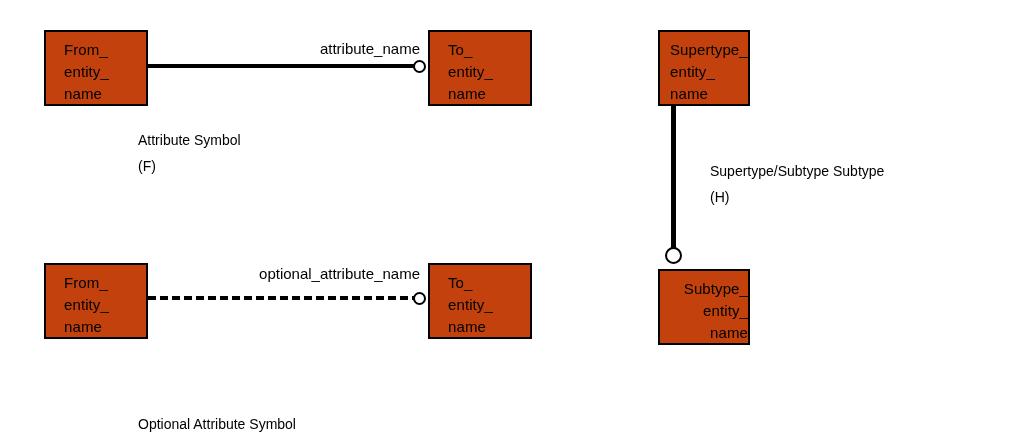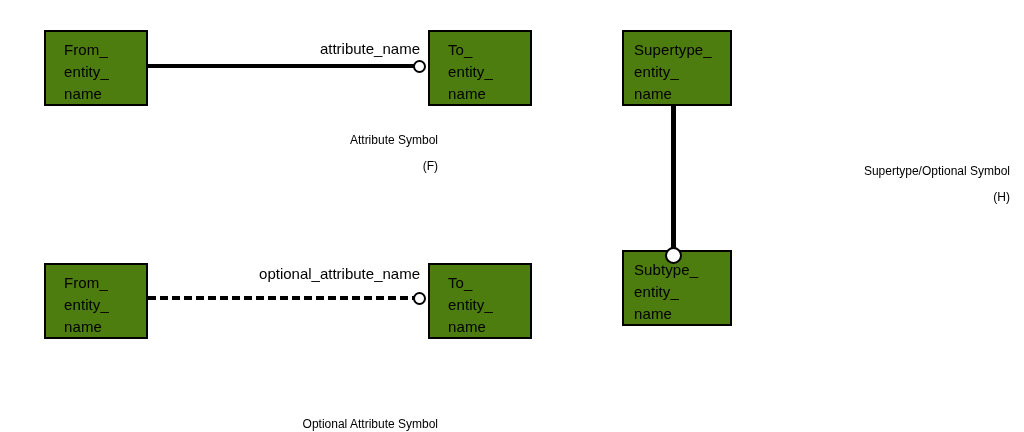--- a/index.html
+++ b/index.html
@@ -22,32 +22,33 @@
     overflow: hidden;
   }
 
   
   .entity-box {
     position: absolute;
     box-sizing: border-box;
     width: 104px;
     height: 76px;
     border: 2px solid #000000;
-    background: #4d7c0f;
+    background: #c2410c;
     padding: 7px 0 0 18px;
     font-size: 15px;
     line-height: 22px;
     white-space: pre-line;
     text-align: left;
     letter-spacing: 0.1px;
     z-index: 3;
   }
   .entity-box.wide {
-    width: 110px;
+    width: 92px;
     padding-left: 10px;
+    margin-left: 36px;
   }
 
   
   .h-line {
     position: absolute;
     height: 4px;
     background: #000000;
     z-index: 1;
   }
   .h-line.dashed {
@@ -88,23 +89,23 @@
     line-height: 18px;
     white-space: nowrap;
     text-align: right;
     background: transparent;
     z-index: 2;
   }
 
   
   .caption {
     position: absolute;
-    font-size: 12px;
+    font-size: 14px;
     line-height: 26px;
-    text-align: right;
+    text-align: left;
     white-space: nowrap;
     z-index: 2;
   }
   .caption .cap-line {
     display: block;
   }
 </style>
 </head>
 <body>
 
@@ -157,23 +158,23 @@
   <div>
 
     <div class="entity-box wide" style="left:622px; top:30px;">Supertype_
 entity_
 name</div>
 
     <div class="v-line" style="left:671px; top:105px; height:152px;"></div>
 
     <div class="circle large" style="left:665px; top:247px;"></div>
 
-    <div class="entity-box wide" style="left:622px; top:250px;">Subtype_
+    <div class="entity-box wide" style="left:622px; top:269px;text-align:right;">Subtype_
 entity_
 name</div>
 
     <div class="caption" style="left:710px; top:158px; width:300px;">
-      <span class="cap-line">Supertype/Optional Symbol</span>
+      <span class="cap-line">Supertype/Subtype Subtype</span>
       <span class="cap-line">(H)</span>
     </div>
   </div>
 
 </div>
 
 </body></html>

